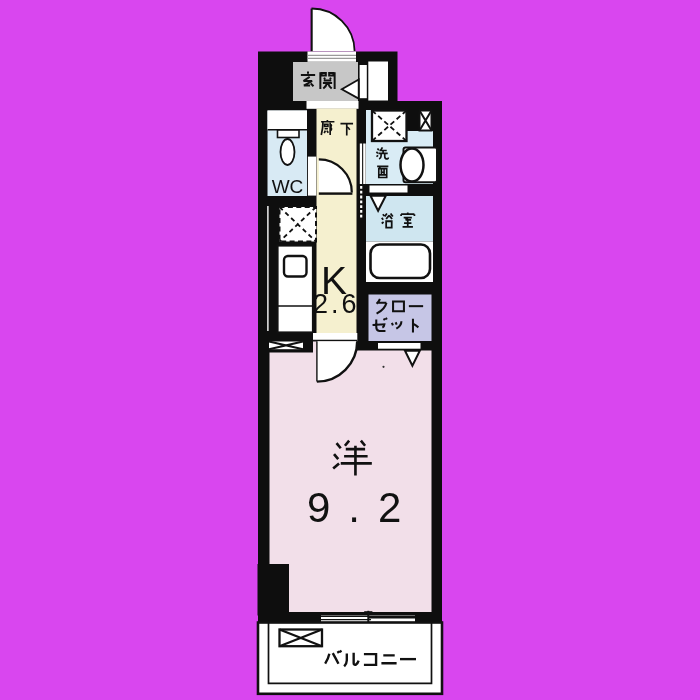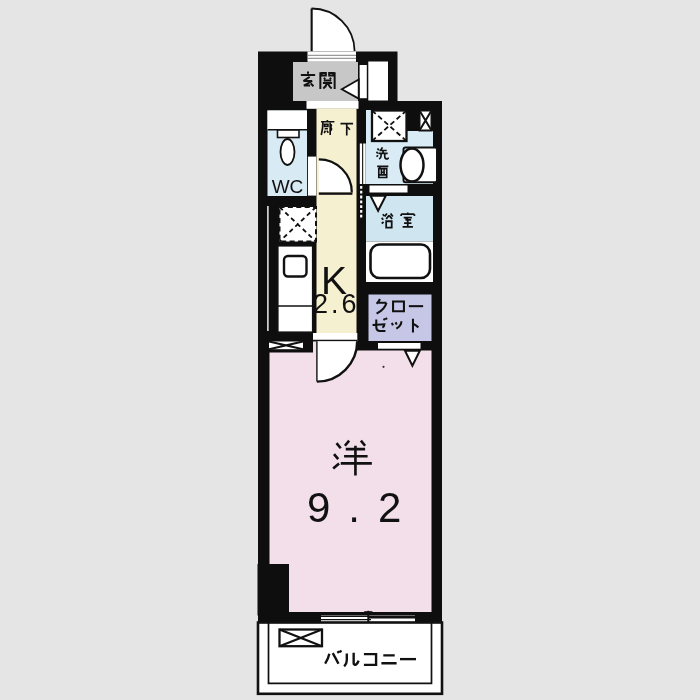--- a/index.html
+++ b/index.html
@@ -1,16 +1,16 @@
 <!DOCTYPE html>
 <html><head>
 <meta charset="utf-8">
 <style>
 html,body{margin:0;padding:0;background:#fff;}
-#stage{position:relative;width:700px;height:700px;background:#e5e5e5;overflow:hidden;text-decoration:underline;}
+#stage{position:relative;width:700px;height:700px;background:#d946ef;overflow:hidden;text-decoration:underline;}
 svg text{font-family:"Liberation Sans",sans-serif;}
 </style>
 </head>
 <body>
 <div id="stage">
 <svg width="700" height="700" viewBox="0 0 700 700">
 <defs>
 
 <g id="g-ku" fill="none" stroke="#111">
           <path d="M44,6 Q38,20 24,34 M28,28 H82 M82,28 Q74,66 24,92"></path>

